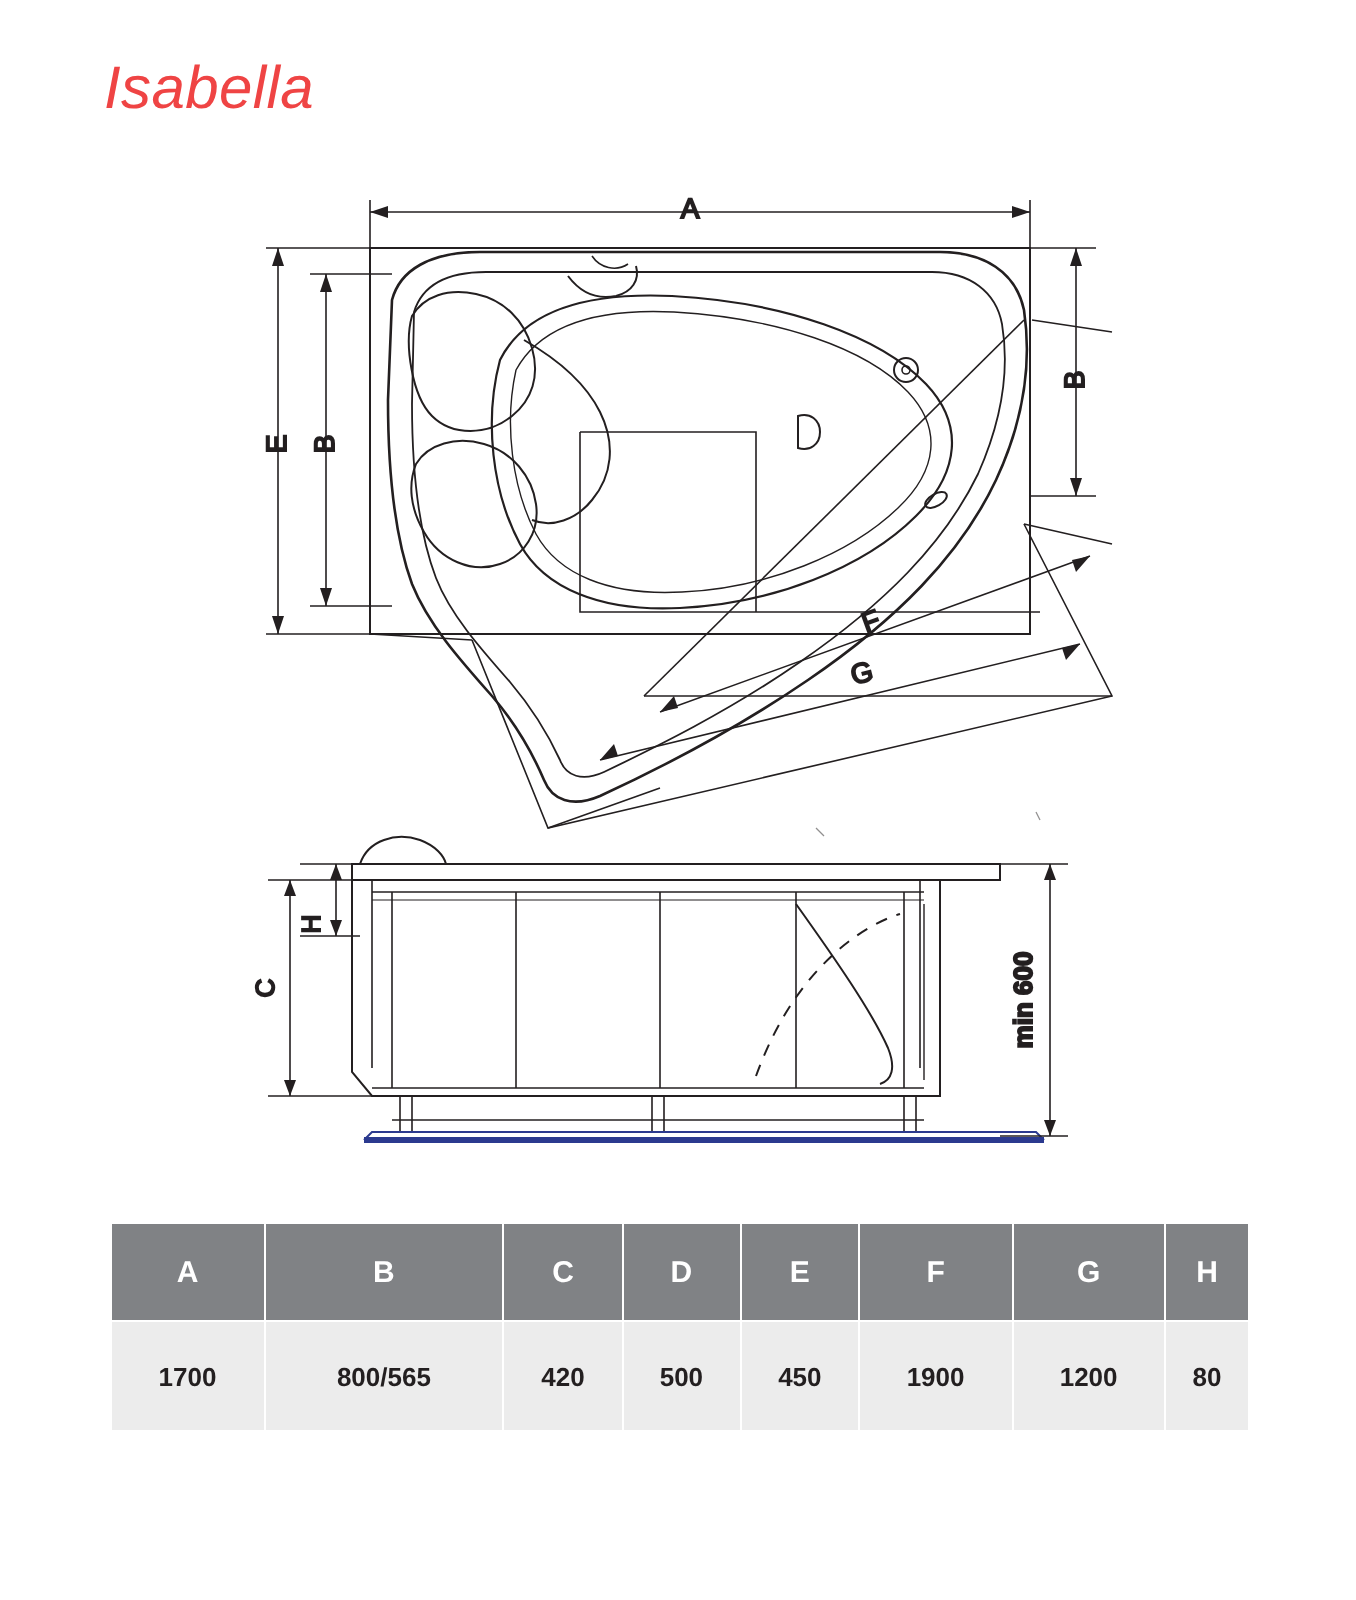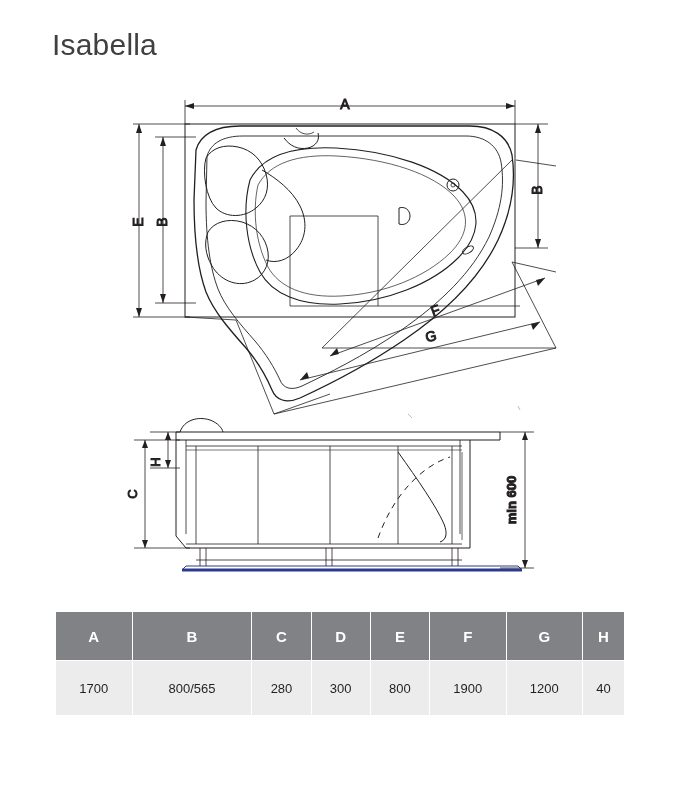--- a/index.html
+++ b/index.html
@@ -19,22 +19,23 @@
     position: relative;
     width: 678px;
     height: 800px;
   }
   .title {
     position: absolute;
     left: 52px;
     top: 28px;
     font-size: 30px;
     font-weight: 400;
-    color: #404040;
+    color: #ef4444;
     letter-spacing: 0.2px;
+    font-style: italic;
   }
   .drawing {
     position: absolute;
     left: 0;
     top: 0;
     width: 678px;
     height: 800px;
   }
   svg text {
     font-family: "Liberation Sans", sans-serif;
@@ -55,21 +56,21 @@
     font-size: 15px;
     height: 46px;
     text-align: center;
     border: 1px solid #ffffff;
     border-top: none;
     border-bottom: none;
   }
   .spec-table td {
     background: #ececec;
     color: #231f20;
-    font-weight: normal;
+    font-weight: bold;
     font-size: 13px;
     height: 52px;
     text-align: center;
     border: 1px solid #ffffff;
   }
   .spec-table tr.values td {
     background: #ececec;
   }
 </style>
 </head>
@@ -266,23 +267,23 @@
         <th>E</th>
         <th>F</th>
         <th>G</th>
         <th>H</th>
       </tr>
     </thead>
     <tbody>
       <tr class="values">
         <td>1700</td>
         <td>800/565</td>
-        <td>280</td>
-        <td>300</td>
-        <td>800</td>
+        <td>420</td>
+        <td>500</td>
+        <td>450</td>
         <td>1900</td>
         <td>1200</td>
-        <td>40</td>
+        <td>80</td>
       </tr>
     </tbody>
   </table>
 
 </div>
 
 </body></html>

